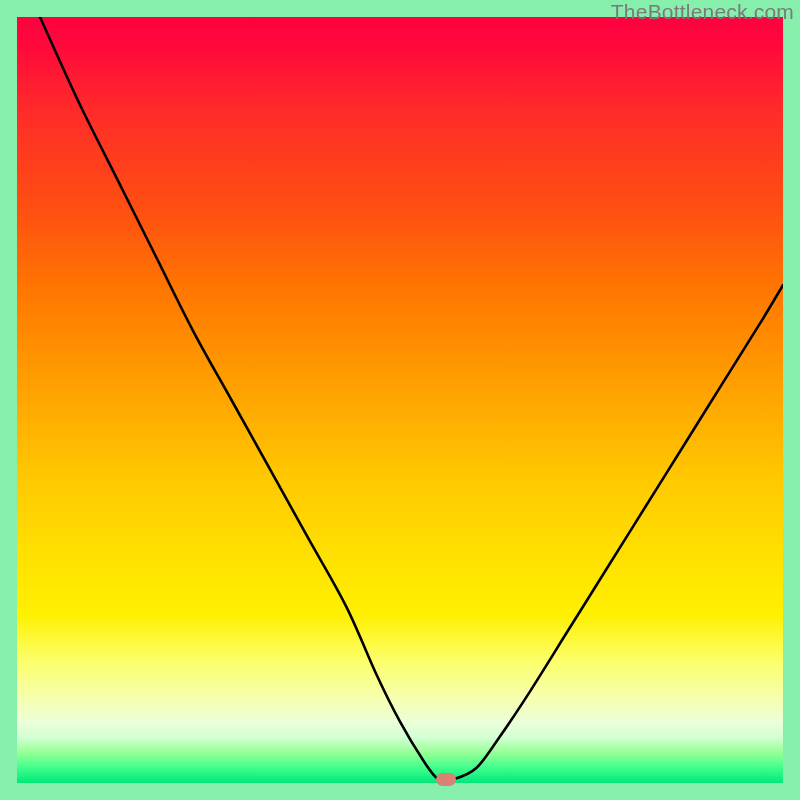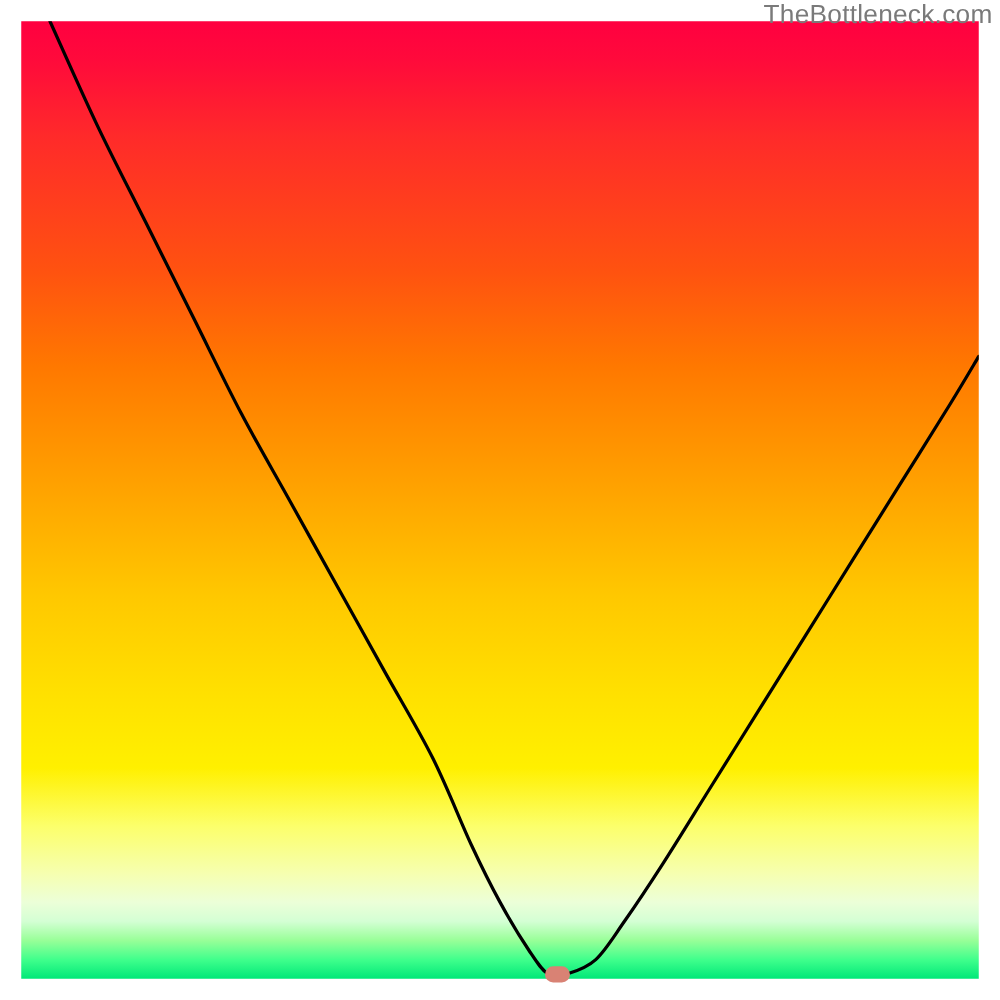--- a/index.html
+++ b/index.html
@@ -8,21 +8,21 @@
     width: 800px;
     height: 800px;
     overflow: hidden;
     background: #000;
     font-family: Arial, Helvetica, sans-serif;
   }
   .frame {
     position: relative;
     width: 800px;
     height: 800px;
-    background: #ffffff;
+    background: #86efac;
   }
   .plot {
     position: absolute;
     left: 17px;
     top: 17px;
     width: 766px;
     height: 766px;
     background: linear-gradient(to bottom,
       #ff0040 0%,
       #ff0a3b 4%,

